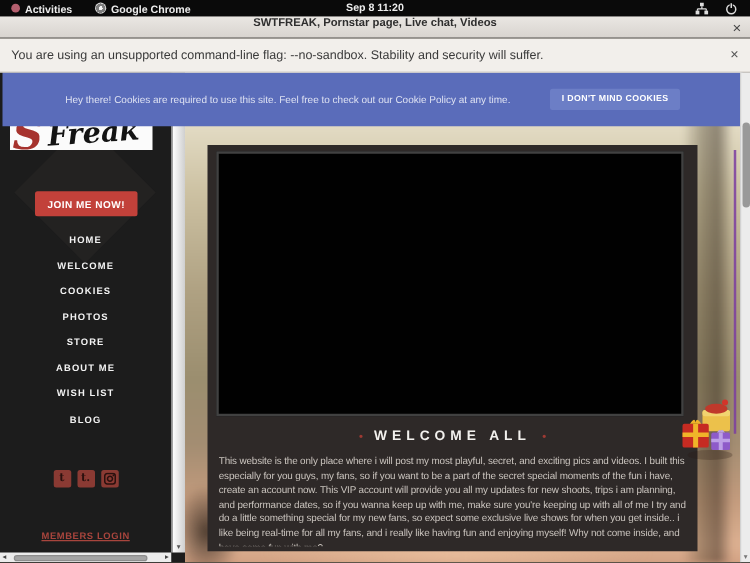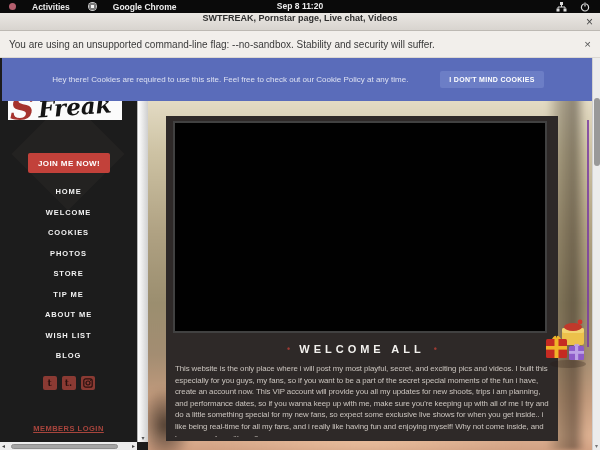--- a/index.html
+++ b/index.html
@@ -2,21 +2,21 @@
 <html><head>
 <meta charset="utf-8">
 <style>
   html,body{margin:0;padding:0;background:#222;}
   .screen{position:relative;width:600px;height:450px;overflow:hidden;
           font-family:"Liberation Sans",sans-serif;background:#000;}
 
   
   .topbar{position:absolute;top:0;left:0;right:0;height:13px;background:#0a0a0a;
           color:#ededed;font-size:8.5px;font-weight:bold;display:flex;align-items:center;z-index:60;}
-  .tb-item{display:flex;align-items:center;gap:16px;padding:0 9px;height:100%;}
+  .tb-item{display:flex;align-items:center;gap:4px;padding:0 9px;height:100%;}
   .rec-dot{width:7px;height:7px;border-radius:50%;background:#b45f6e;}
   .chrome-ico{width:9px;height:9px;border-radius:50%;
       background:radial-gradient(circle at 50% 50%,#f5f5f5 0 24%,#7d7d7d 25% 58%,#cfcfcf 59% 100%);}
   .tb-clock{position:absolute;left:50%;transform:translateX(-50%);top:0;height:13px;line-height:13px;}
   .tb-right{margin-left:auto;display:flex;gap:13px;align-items:center;padding-right:10px;}
   .tb-right svg{display:block;}
 
   
   .titlebar{position:absolute;top:13px;left:0;right:0;height:18px;
       background:linear-gradient(#eae7e3,#d8d4cf);border-bottom:1px solid #bdb9b3;
@@ -144,21 +144,20 @@
       <span class="logo-initial">S</span>
       <span class="logo-word">Freak</span>
     </div>
     <div class="join-btn">JOIN ME NOW!</div>
     <div class="nav">
       <div class="nav-item">HOME</div>
       <div class="nav-item">WELCOME</div>
       <div class="nav-item">COOKIES</div>
       <div class="nav-item">PHOTOS</div>
       <div class="nav-item">STORE</div>
-      <div class="nav-item">TIP ME</div>
       <div class="nav-item">ABOUT ME</div>
       <div class="nav-item">WISH LIST</div>
       <div class="nav-item">BLOG</div>
     </div>
     <div class="social">
       <div class="social-btn">t</div>
       <div class="social-btn">t.</div>
       <div class="social-btn">
         <svg width="10" height="10" viewBox="0 0 10 10">
           <rect x="0.8" y="0.8" width="8.4" height="8.4" rx="2" stroke="#2a100e" stroke-width="1.2" fill="none"></rect>

